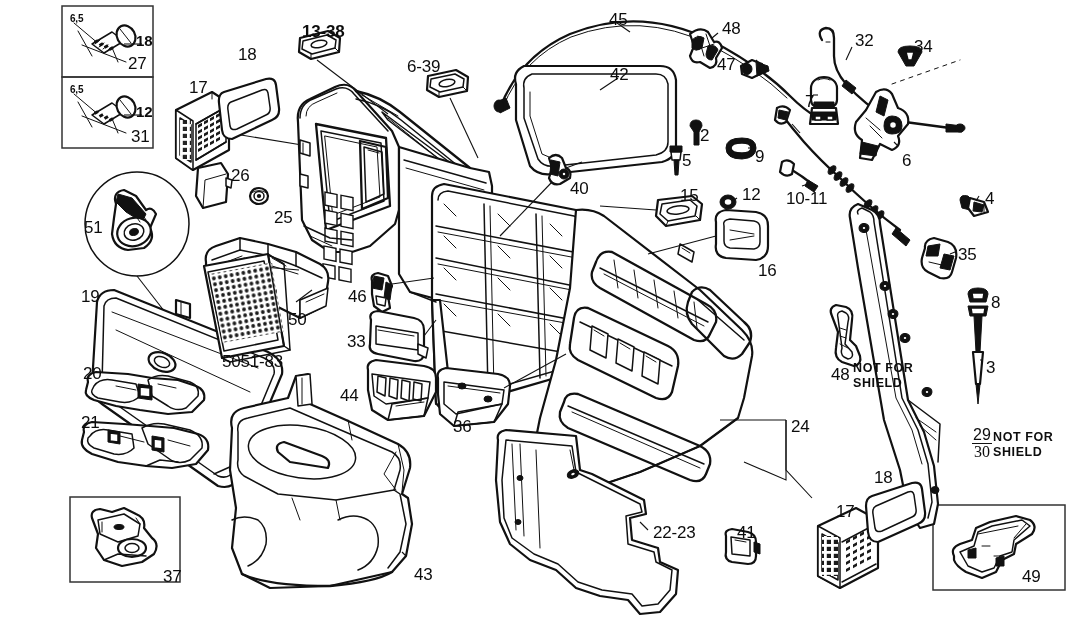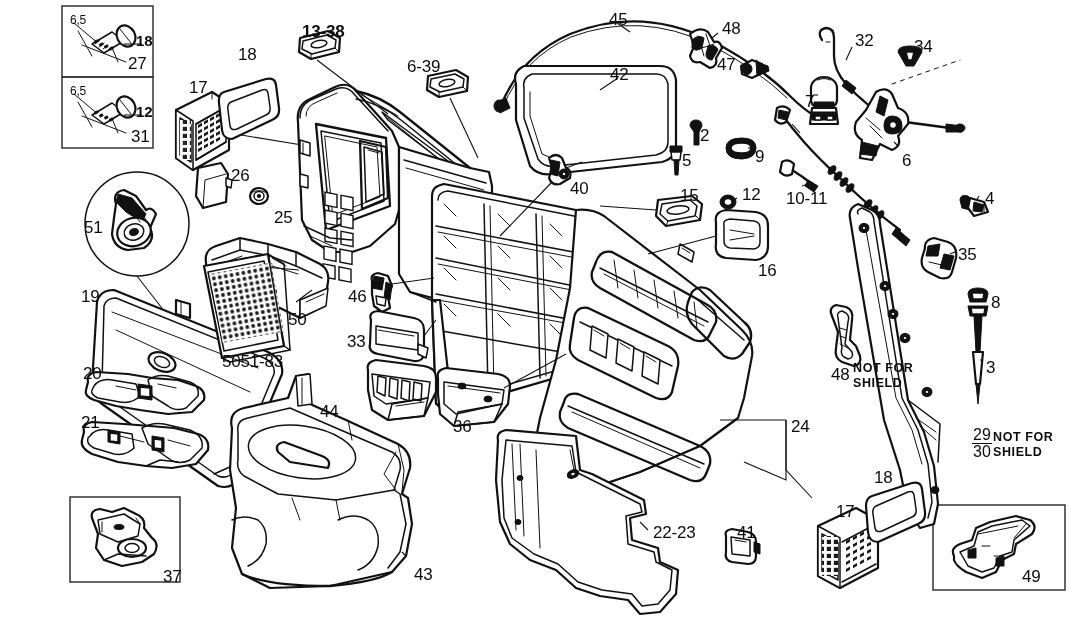--- a/index.html
+++ b/index.html
@@ -35,33 +35,33 @@
     position: absolute;
     font-family: "Liberation Sans", sans-serif;
     font-size: 17px;
     color: #0d0d0d;
     white-space: nowrap;
     line-height: 1;
     pointer-events: auto;
     letter-spacing: -0.2px;
   }
   .callout.dim {
-    font-size: 12px;
-    font-weight: normal;
+    font-size: 10px;
+    font-weight: bold;
   }
   .frac {
     position: absolute;
     font-size: 16px;
     color: #0d0d0d;
     text-align: center;
     line-height: 1.02;
     pointer-events: auto;
   }
   .frac .num { display: block; border-bottom: 1.4px solid #111; padding: 0 1px; }
-  .frac .den { display: block; padding: 0 1px; }
+  .frac .den { display: block; padding: 0 1px; font-family: Liberation Serif, serif; }
   .notfor {
     position: absolute;
     font-family: "Liberation Sans", sans-serif;
     font-weight: bold;
     font-size: 12.5px;
     color: #0d0d0d;
     line-height: 1.22;
     letter-spacing: 0.6px;
     pointer-events: auto;
   }
@@ -882,21 +882,21 @@
         <div class="callout" style="left: 991px; top: 294px;">8</div>
         <div class="callout" style="left: 986px; top: 359px;">3</div>
         <div class="callout" style="left: 84px; top: 219px;">51</div>
         <div class="callout" style="left: 81px; top: 288px;">19</div>
         <div class="callout" style="left: 288px; top: 311px;">50</div>
         <div class="callout" style="left: 222px; top: 353px;">5051-83</div>
         <div class="callout" style="left: 348px; top: 288px;">46</div>
         <div class="callout" style="left: 347px; top: 333px;">33</div>
         <div class="callout" style="left: 83px; top: 365px;">20</div>
         <div class="callout" style="left: 81px; top: 414px;">21</div>
-        <div class="callout" style="left: 320px; top: 387px; margin-top: 16px;">44</div>
+        <div class="callout" style="left: 340px; top: 387px;">44</div>
         <div class="callout" style="left: 453px; top: 418px;">36</div>
         <div class="callout" style="left: 791px; top: 418px;">24</div>
         <div class="callout" style="left: 831px; top: 366px;">48</div>
         <div class="callout" style="left: 163px; top: 568px;">37</div>
         <div class="callout" style="left: 414px; top: 566px;">43</div>
         <div class="callout" style="left: 653px; top: 524px;">22-23</div>
         <div class="callout" style="left: 737px; top: 524px;">41</div>
         <div class="callout" style="left: 836px; top: 503px;">17</div>
         <div class="callout" style="left: 874px; top: 469px;">18</div>
         <div class="callout" style="left: 1022px; top: 568px;">49</div>

